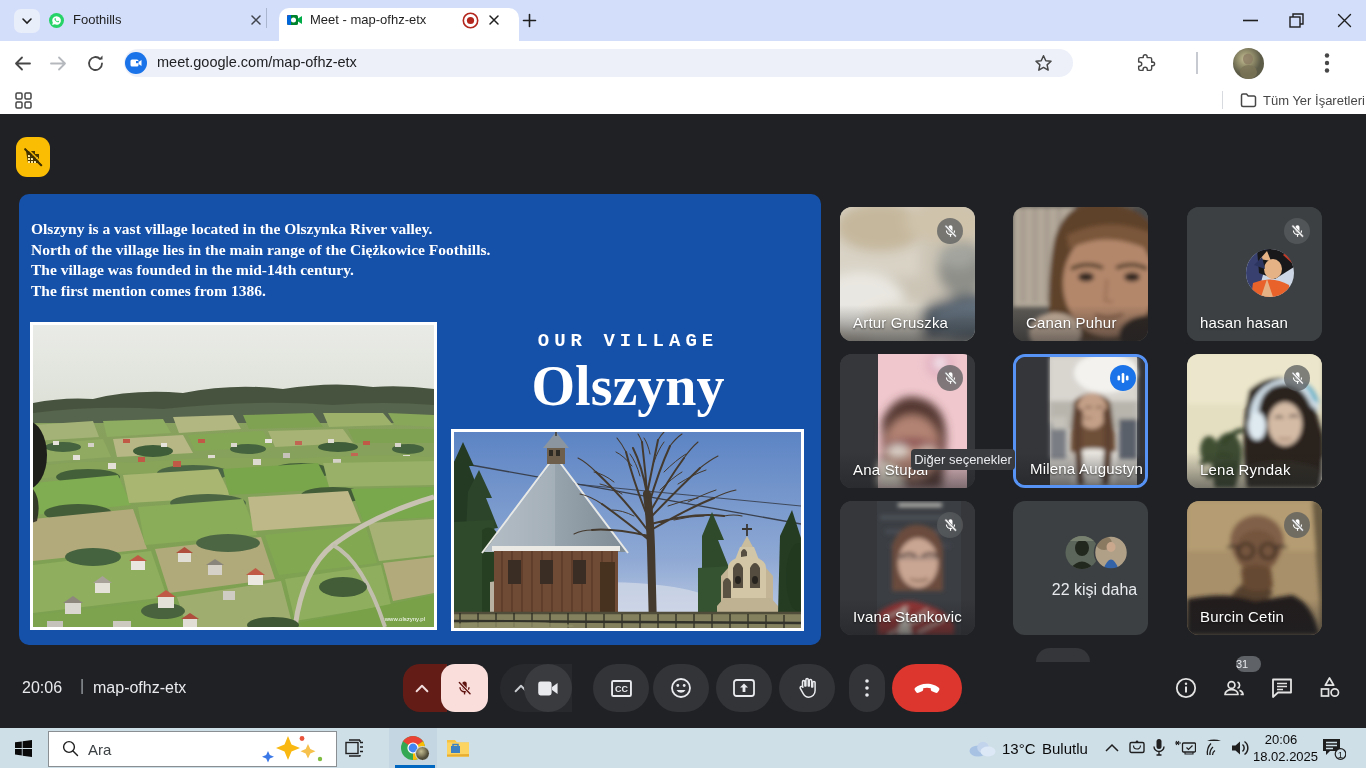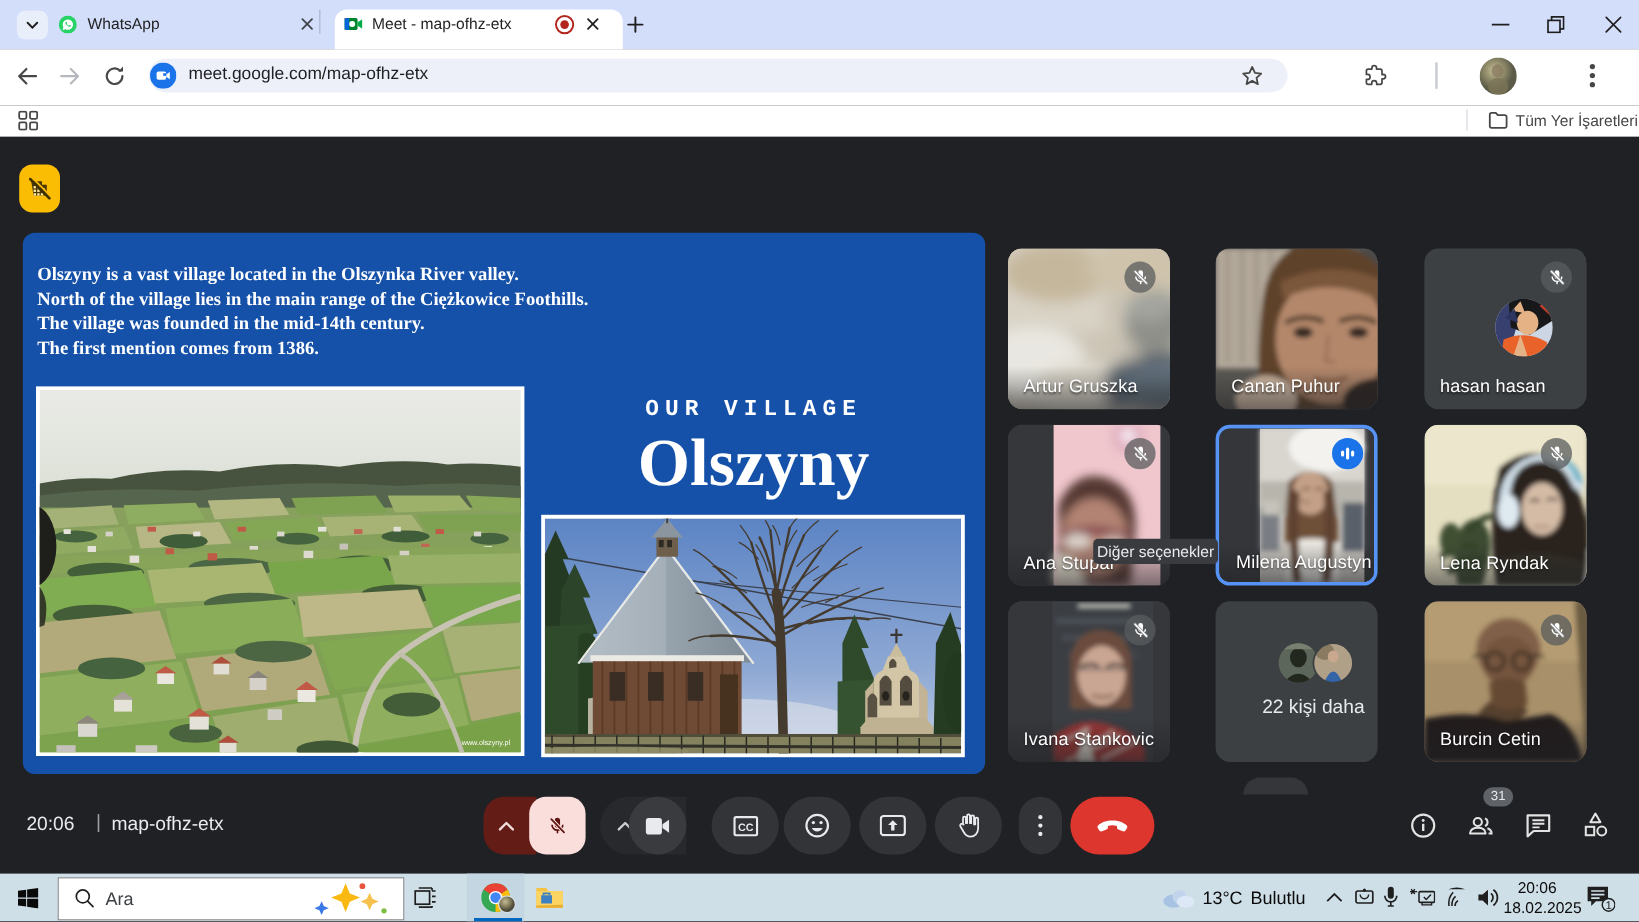--- a/index.html
+++ b/index.html
@@ -39,21 +39,21 @@
 <div id="tabstrip">
   <div class="tab-chev"><svg width="12" height="12" viewBox="0 0 12 12" style="margin:6px 7px">
         <path d="M2 4l4 4 4-4" stroke="#1f1f1f" stroke-width="1.6" fill="none" stroke-linecap="round"></path>
       </svg></div>
 
   <svg class="abs" style="left:49px;top:13px" width="15" height="15" viewBox="0 0 15 15">
       <circle cx="7.5" cy="7.5" r="7.5" fill="#25d366"></circle>
       <path d="M7.5 3.2a4.3 4.3 0 0 0-3.7 6.4L3.2 12l2.5-.65A4.3 4.3 0 1 0 7.5 3.2z" fill="#fff"></path>
       <path d="M5.9 5.2c.5-.3.7.1.9.5s.3.5 0 .8c-.2.3-.3.4 0 .8.4.5.8.8 1.3 1 .3.2.5 0 .7-.2.2-.3.4-.4.7-.2.4.2.8.4.6.8-.2.5-1 .8-1.6.6-1-.3-1.9-1-2.6-2-.5-.8-.6-1.6 0-2.1z" fill="#25d366"></path>
     </svg>
-  <div class="abs" style="left:73px;top:12px;font-size:13px;color:#1f1f1f">WhatsApp</div>
+  <div class="abs" style="left:73px;top:12px;font-size:13px;color:#1f1f1f">Foothills</div>
   <svg class="abs" style="left:249px;top:13px" width="14" height="14" viewBox="0 0 14 14">
       <path d="M3 3l8 8M11 3l-8 8" stroke="#40444c" stroke-width="1.5" stroke-linecap="round"></path>
     </svg>
   <div class="abs" style="left:266px;top:8px;width:1px;height:20px;background:#aab5cf"></div>
   <div class="tab-active"></div>
 
   <svg class="abs" style="left:287px;top:13px" width="15" height="14" viewBox="0 0 15 14">
       <rect x="0" y="2" width="11" height="10" rx="1.5" fill="#00832d"></rect>
       <rect x="0" y="2" width="4" height="10" fill="#0066da"></rect>
       <path d="M0 2h4v-0h-2.5A1.5 1.5 0 0 0 0 3.5z" fill="#e94235"></path>
@@ -713,21 +713,21 @@
           <circle cx="2" cy="16" r="1.8" fill="#e8eaed"></circle>
         </svg>
       </div>
 
     <div class="abs" style="left:892px;top:550px;width:70px;height:48px;background:#dc362e;border-radius:24px;display:flex;align-items:center;justify-content:center">
       <svg width="26" height="11" viewBox="0 0 26 11">
           <path d="M13 .8c5 0 9.5 1.7 11.8 4 .7.7.8 1.6.3 2.4l-1.2 1.9c-.5.8-1.4 1-2.3.7l-3.6-1.5c-.7-.3-1.2-1-1.2-1.8V5.3c-2.4-.7-5.2-.7-7.6 0v1.2c0 .8-.5 1.5-1.2 1.8L4.4 9.8c-.9.3-1.8.1-2.3-.7L.9 7.2C.4 6.4.5 5.5 1.2 4.8 3.5 2.5 8 .8 13 .8z" fill="#fff"></path>
         </svg>
     </div>
 
-    <div class="abs" style="left:1236px;top:542px;width:25px;height:16px;background:#5f6368;border-radius:8px;text-align:center;font-size:11px;font-weight:500;color:#e8eaed;line-height:16px">31</div>
+    <div class="abs" style="left:1236px;top:542px;width:25px;height:16px;background:#5f6368;border-radius:8px;font-size:11px;font-weight:500;color:#e8eaed;line-height:16px">31</div>
     <svg class="abs" style="left:1175px;top:563px" width="22" height="22" viewBox="0 0 22 22">
         <circle cx="11" cy="11" r="9.2" fill="none" stroke="#e3e3e3" stroke-width="1.8"></circle>
         <rect x="10" y="9.5" width="2" height="6" fill="#e3e3e3"></rect>
         <circle cx="11" cy="6.8" r="1.2" fill="#e3e3e3"></circle>
       </svg>
     <svg class="abs" style="left:1222px;top:563px" width="24" height="22" viewBox="0 0 24 22">
         <circle cx="9.5" cy="8" r="3.4" fill="none" stroke="#e3e3e3" stroke-width="1.7"></circle>
         <path d="M3 17.5c0-3 3-4.8 6.5-4.8s6.5 1.8 6.5 4.8z" fill="none" stroke="#e3e3e3" stroke-width="1.7" stroke-linejoin="round"></path>
         <path d="M15.5 5a3.4 3.4 0 0 1 0 6.3M17.5 13.2c2 .7 3.5 2 3.5 4.3h-2.5" fill="none" stroke="#e3e3e3" stroke-width="1.7"></path>
       </svg>

